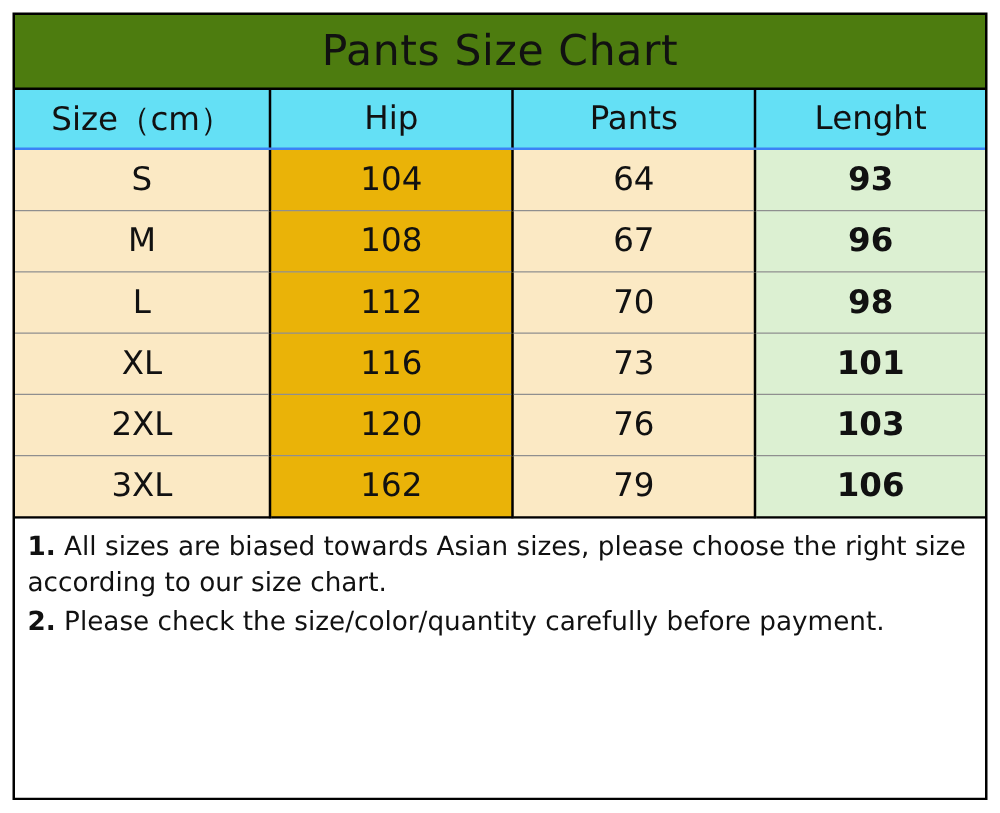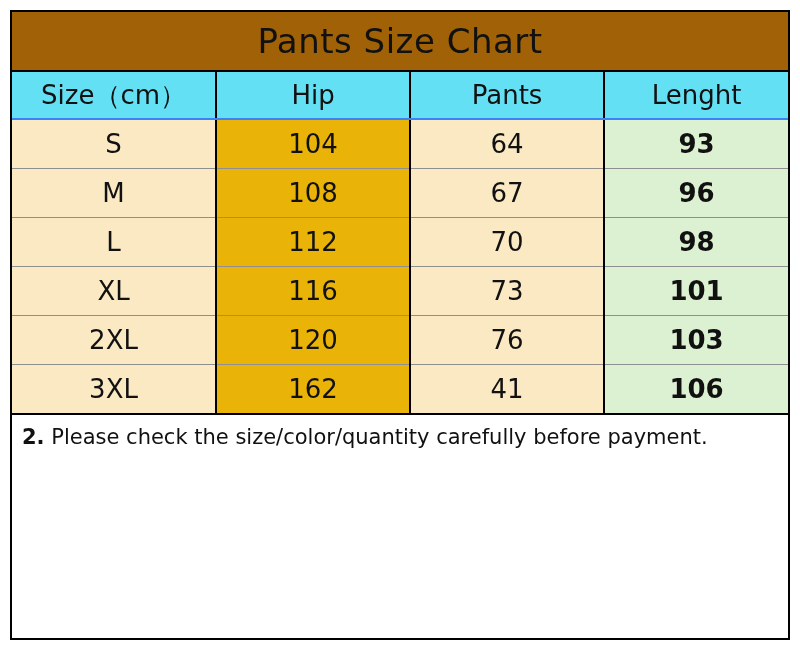--- a/index.html
+++ b/index.html
@@ -16,21 +16,21 @@
   .chart-wrap {
     width: 780px;
     height: 630px;
     margin: 10px;
     box-sizing: border-box;
     border: 2px solid #000000;
     display: flex;
     flex-direction: column;
   }
   .title-row {
-    background: #a16207;
+    background: #4d7c0f;
     border-bottom: 2px solid #000000;
     height: 58px;
     display: flex;
     align-items: center;
     justify-content: center;
   }
   .title-row .title {
     font-size: 34px;
     color: #111111;
     letter-spacing: 0.5px;
@@ -139,23 +139,24 @@
       </tr>
       <tr>
         <td class="col-size">2XL</td>
         <td class="col-hip">120</td>
         <td class="col-waist">76</td>
         <td class="col-length">103</td>
       </tr>
       <tr>
         <td class="col-size">3XL</td>
         <td class="col-hip">162</td>
-        <td class="col-waist">41</td>
+        <td class="col-waist">79</td>
         <td class="col-length">106</td>
       </tr>
     </tbody>
   </table>
 
   <div class="notes">
+    <p class="note"><b>1.</b><span> All sizes are biased towards Asian sizes, please choose the right size according to our size chart.</span></p>
     <p class="note"><b>2.</b><span> Please check the size/color/quantity carefully before payment.</span></p>
   </div>
 
 </div>
 
 </body></html>

